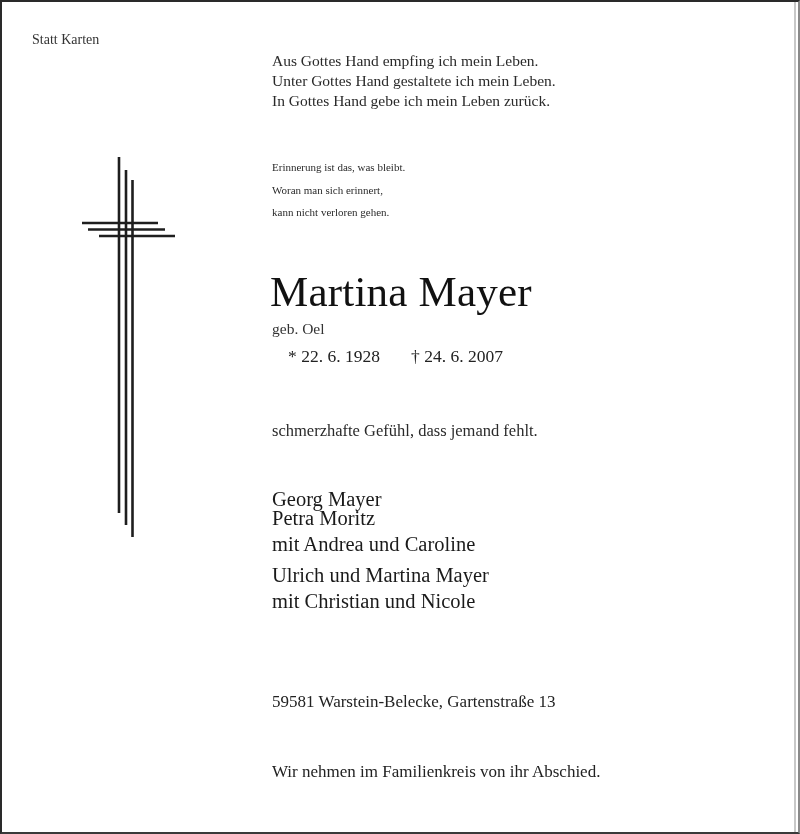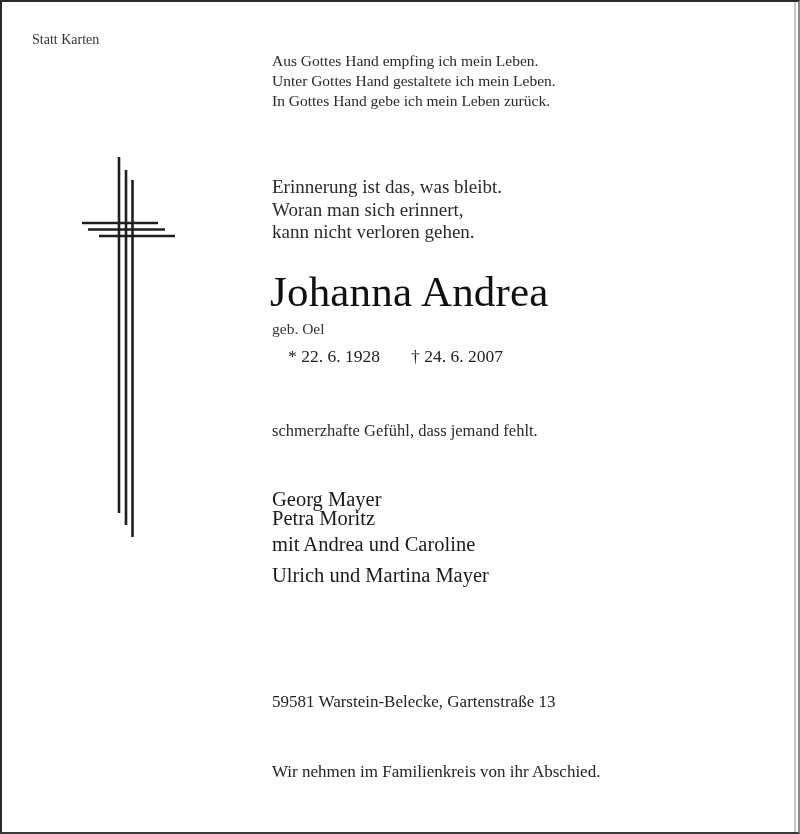--- a/index.html
+++ b/index.html
@@ -44,21 +44,21 @@
       font-size: 14px;
       color: #333;
     }
     .verse {
       left: 270px;
       font-size: 15.5px;
       line-height: 20px;
       color: #2a2a2a;
     }
     .verse1 { top: 49px; }
-    .verse2 { top: 174px; font-size: 19px; line-height: 22.5px; }
+    .verse2 { top: 154px; font-size: 11px; line-height: 22.5px; }
     .verse .line { display: block; }
     .name {
       left: 268px;
       top: 265px;
       font-size: 43px;
       line-height: 50px;
       color: #111;
       letter-spacing: 0.2px;
     }
     .maiden {
@@ -138,40 +138,41 @@
     <g stroke="#1e1e1e" stroke-width="2.6" stroke-linecap="butt" fill="none">
       <line x1="117" y1="155" x2="117" y2="511"></line>
       <line x1="124" y1="168" x2="124" y2="523"></line>
       <line x1="130.5" y1="178" x2="130.5" y2="535"></line>
       <line x1="80" y1="221" x2="156" y2="221"></line>
       <line x1="86" y1="227.5" x2="163" y2="227.5"></line>
       <line x1="97" y1="234" x2="173" y2="234"></line>
     </g>
   </svg>
 
-  <div class="abs name">Johanna Andrea</div>
+  <div class="abs name">Martina Mayer</div>
   <div class="abs maiden">geb. Oel</div>
 
   <div class="abs dates">
     <span class="birth">* 22. 6. 1928</span>
     <span class="death">† 24. 6. 2007</span>
   </div>
 
   <div class="abs thanks">
     <span class="line">schmerzhafte Gefühl, dass jemand fehlt.</span>
   </div>
 
   <div class="abs family fam1">
     <span class="line">Georg Mayer</span>
   </div>
   <div class="abs family fam2">
     <span class="line">Petra Moritz</span>
     <span class="line">mit Andrea und Caroline</span>
   </div>
   <div class="abs family fam3">
     <span class="line">Ulrich und Martina Mayer</span>
+    <span class="line">mit Christian und Nicole</span>
   </div>
 
   <div class="abs address">59581 Warstein-Belecke, Gartenstraße 13</div>
 
   <div class="abs farewell">Wir nehmen im Familienkreis von ihr Abschied.</div>
 
 </div>
 
 </body></html>

